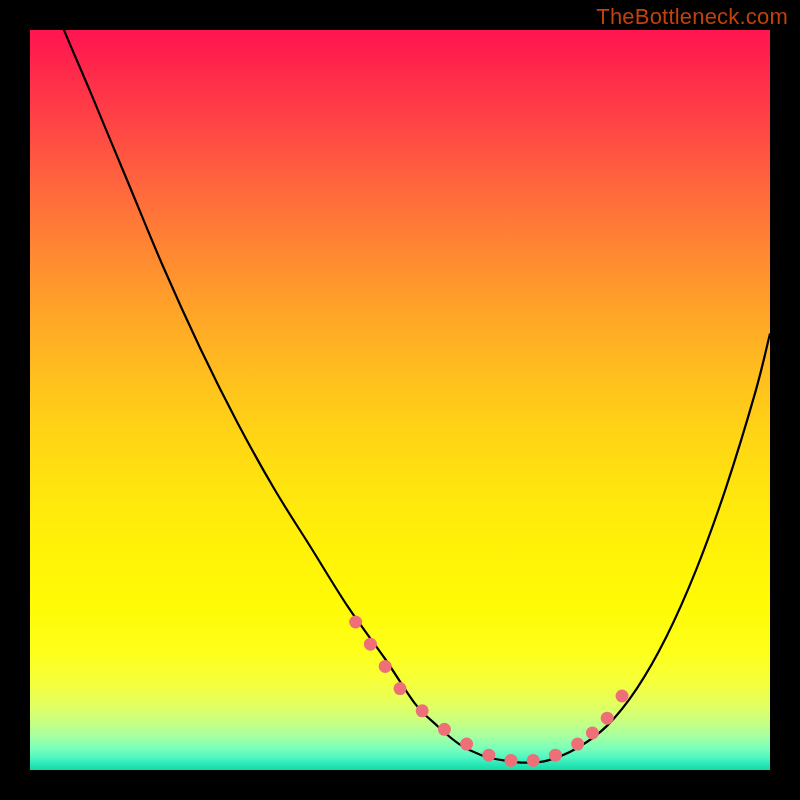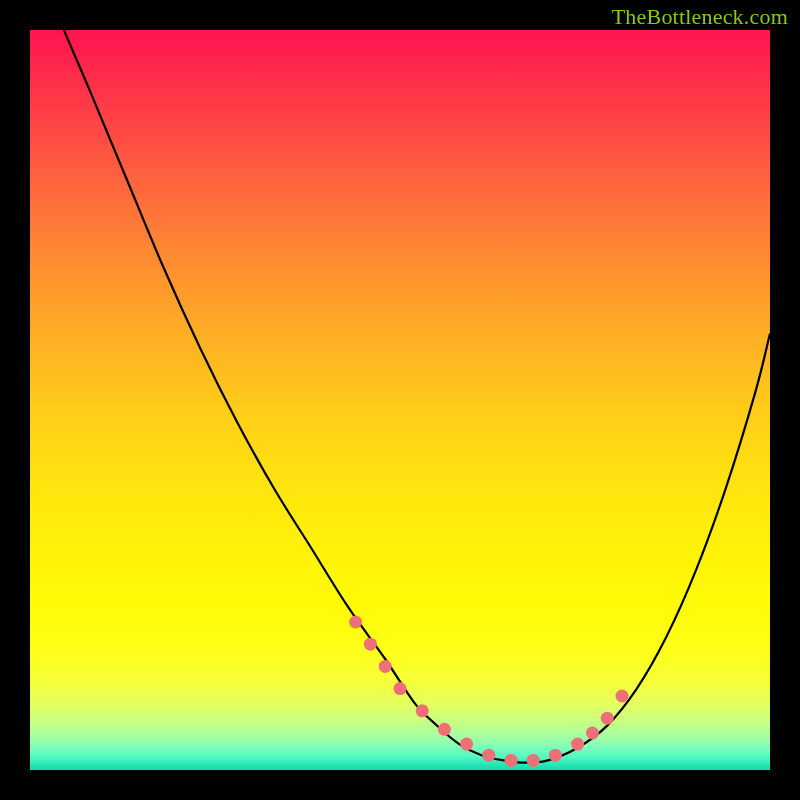--- a/index.html
+++ b/index.html
@@ -51,23 +51,23 @@
     position: absolute;
     left: 0;
     top: 0;
     width: 740px;
     height: 740px;
   }
   .watermark {
     position: absolute;
     top: 4px;
     right: 12px;
-    font-family: Liberation Serif, serif;
+    font-family: Liberation Sans, sans-serif;
     font-size: 22px;
-    color: #84cc16;
+    color: #c2410c;
     letter-spacing: 0.2px;
   }
 </style>
 </head>
 <body>
 
 <div class="frame">
   <div class="plot-area">
     <svg class="curve" viewBox="0 0 740 740" preserveAspectRatio="none">
       <path id="curve-path" fill="none" stroke="#000000" stroke-width="2.2" d="M 0.00 -103.60 C 3.70 -91.27, 12.33 -56.73, 22.20 -29.60 C 32.07 -2.47, 46.87 29.60, 59.20 59.20 C 71.53 88.80, 83.87 118.40, 96.20 148.00 C 108.53 177.60, 120.87 208.43, 133.20 236.80 C 145.53 265.17, 157.87 292.30, 170.20 318.20 C 182.53 344.10, 194.87 368.77, 207.20 392.20 C 219.53 415.63, 231.87 437.83, 244.20 458.80 C 256.53 479.77, 268.87 498.27, 281.20 518.00 C 293.53 537.73, 305.87 558.70, 318.20 577.20 C 330.53 595.70, 344.10 612.97, 355.20 629.00 C 366.30 645.03, 376.17 662.30, 384.80 673.40 C 393.43 684.50, 399.60 688.82, 407.00 695.60 C 414.40 702.38, 421.80 709.17, 429.20 714.10 C 436.60 719.03, 444.00 722.49, 451.40 725.20 C 458.80 727.91, 466.20 729.15, 473.60 730.38 C 481.00 731.61, 488.40 732.60, 495.80 732.60 C 503.20 732.60, 509.37 732.85, 518.00 730.38 C 526.63 727.91, 537.73 723.60, 547.60 717.80 C 557.47 712.00, 567.33 705.47, 577.20 695.60 C 587.07 685.73, 596.93 673.40, 606.80 658.60 C 616.67 643.80, 626.53 626.53, 636.40 606.80 C 646.27 587.07, 656.13 564.87, 666.00 540.20 C 675.87 515.53, 685.73 488.40, 695.60 458.80 C 705.47 429.20, 717.80 388.50, 725.20 362.60 C 732.60 336.70, 737.53 313.27, 740.00 303.40"></path>

